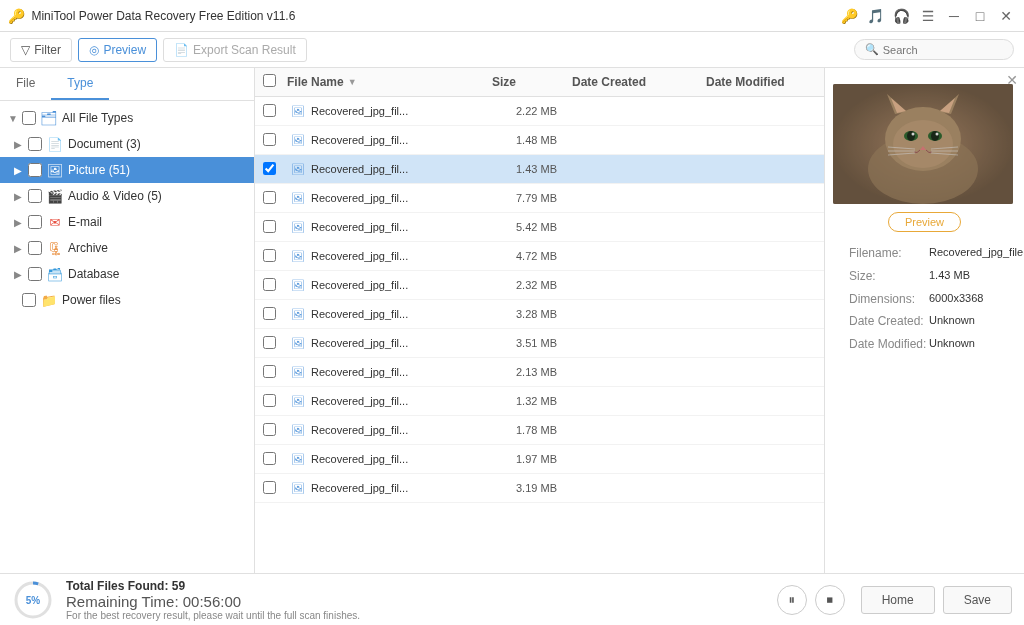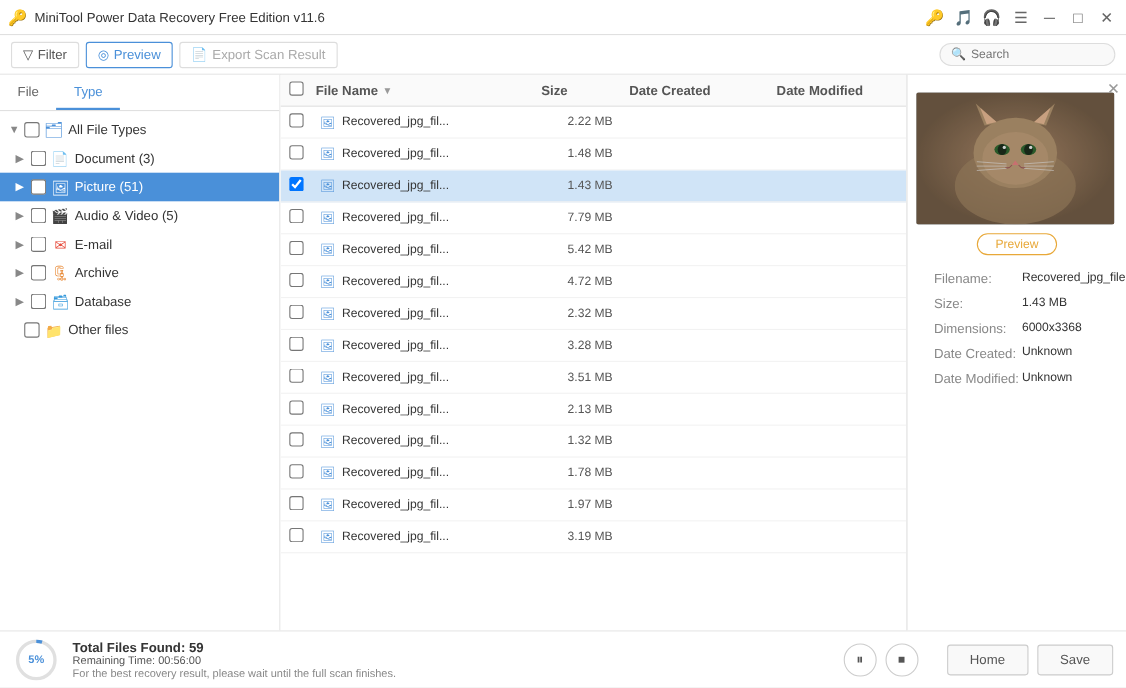--- a/index.html
+++ b/index.html
@@ -180,30 +180,30 @@
       height: 52px;
       background: #fff;
       border-top: 1px solid #e0e0e0;
       display: flex;
       align-items: center;
       padding: 0 12px;
       gap: 12px;
     }
     .status-text { flex: 1; }
     .status-total { font-weight: 600; font-size: 12px; color: #333; }
-    .status-remaining { font-size: 10px; color: #555; }
+    .status-remaining { font-size: 15px; color: #555; }
     .status-hint { font-size: 10px; color: #888; }
     .status-controls { display: flex; gap: 8px; }
     .ctrl-btn {
       width: 30px; height: 30px; border-radius: 50%;
       border: 1px solid #ccc; background: #fff;
       display: flex; align-items: center; justify-content: center;
       cursor: pointer; font-size: 13px; color: #555;
     }
-    .action-btns { display: flex; gap: 8px; margin-left: 14px; }
+    .action-btns { display: flex; gap: 8px; margin-left: 4px; }
     .action-btn {
       padding: 6px 20px; border: 1px solid #ccc; border-radius: 3px;
       background: #f9f9f9; font-size: 12px; color: #555; cursor: pointer;
     }
 
     
     ::-webkit-scrollbar { width: 6px; }
     ::-webkit-scrollbar-track { background: #f5f5f5; }
     ::-webkit-scrollbar-thumb { background: #ccc; border-radius: 3px; }
 
@@ -307,21 +307,21 @@
       <div class="tree-item tree-indent">
         <span class="tree-arrow">▶</span>
         <input type="checkbox" class="tree-checkbox" style="">
         <span class="tree-icon" style="color:#3498db;">🗃</span>
         <span class="tree-label">Database</span>
       </div>
 
       <div class="tree-item" style="padding-left: 22px;">
         <input type="checkbox" class="tree-checkbox" style="">
         <span class="tree-icon" style="color:#f1c40f;">📁</span>
-        <span class="tree-label">Other files</span>
+        <span class="tree-label">Power files</span>
       </div>
     </div>
   </div>
 
   <div class="file-panel">
     <div class="file-table-header">
       <div class="col-check">
         <input type="checkbox" style="">
       </div>
       <div class="col-name">

